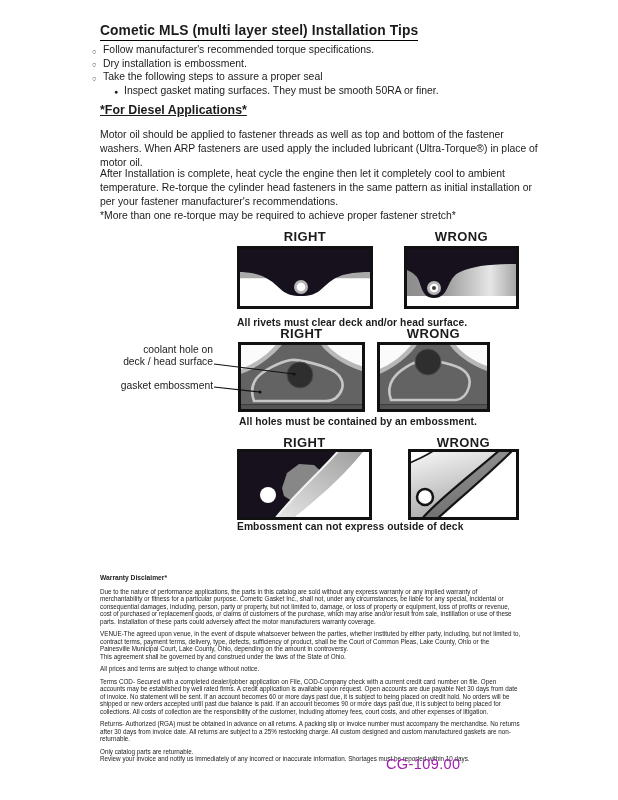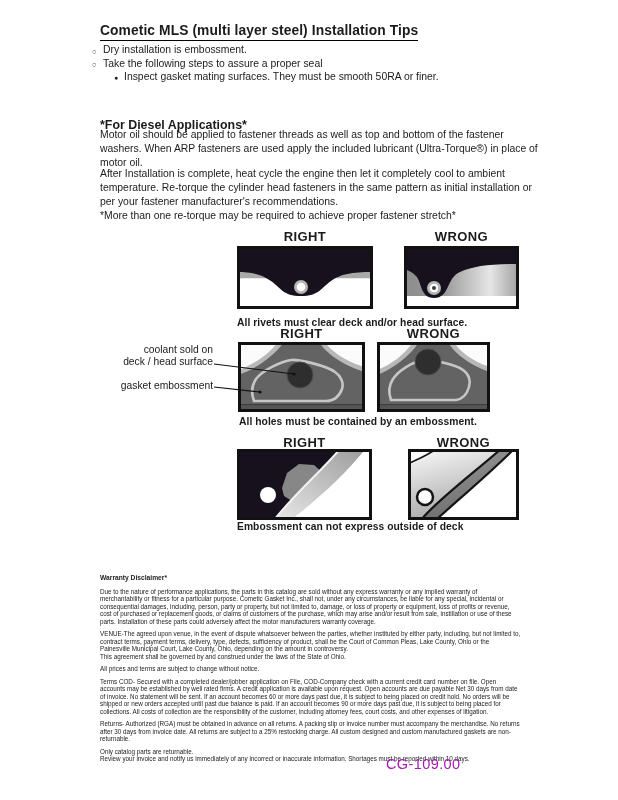--- a/index.html
+++ b/index.html
@@ -32,26 +32,27 @@
 </head>
 <body>
 
 <div class="page">
 
   <div class="abs" style="left:100px; top:21px;">
     <span class="title">Cometic MLS (multi layer steel) Installation Tips</span>
   </div>
 
   <div class="abs bullets" style="left:92px; top:43px; width:460px;">
+    <div class="bullet">Follow manufacturer's recommended torque specifications.</div>
     <div class="bullet">Dry installation is embossment.</div>
     <div class="bullet">Take the following steps to assure a proper seal</div>
     <div class="subbullet">Inspect gasket mating surfaces.  They must be smooth 50RA or finer.</div>
   </div>
 
-  <div class="abs h2" style="left:100px; top:118px;">*For Diesel Applications*</div>
+  <div class="abs h2" style="left:100px; top:103px;text-decoration:underline;">*For Diesel Applications*</div>
   <div class="abs para" style="left:100px; top:128px; width:442px;">Motor oil should be applied to fastener threads as well as top and bottom of the fastener washers. When ARP fasteners are used apply the included lubricant (Ultra-Torque®) in place of motor oil.</div>
   <div class="abs para" style="left:100px; top:167px; width:442px;">After Installation is complete, heat cycle the engine then let it completely cool to ambient temperature. Re-torque the cylinder head fasteners in the same pattern as initial installation or per your fastener manufacturer's recommendations.</div>
   <div class="abs para" style="left:100px; top:209px; width:460px;">*More than one re-torque may be required to achieve proper fastener stretch*</div>
 
   <div class="abs dlabel" style="left:237px; top:229px; width:136px;">RIGHT</div>
   <div class="abs dlabel" style="left:404px; top:229px; width:115px;">WRONG</div>
 
   <div class="abs" style="left:237px; top:246px;">
     <svg width="136" height="63" viewBox="0 0 136 63">
       <rect x="0" y="0" width="136" height="63" fill="#ffffff"></rect>
@@ -84,21 +85,21 @@
       <rect x="1.5" y="1.5" width="112" height="60" fill="none" stroke="#111" stroke-width="3"></rect>
     </svg>
   </div>
 
   <div class="abs caption" style="left:237px; top:317px; width:300px;">All rivets must clear deck and/or head surface.</div>
 
   <div class="abs dlabel" style="left:238px; top:326px; width:127px;">RIGHT</div>
   <div class="abs dlabel" style="left:377px; top:326px; width:113px;">WRONG</div>
 
   <div class="abs ptrlabel" style="left:100px; top:344px; width:113px;">
-    <div>coolant sold on</div>
+    <div>coolant hole on</div>
     <div>deck / head surface</div>
   </div>
   <div class="abs ptrlabel" style="left:100px; top:380px; width:113px;">gasket embossment</div>
 
   <div class="abs" style="left:238px; top:342px;">
     <svg width="127" height="70" viewBox="0 0 127 70">
       <rect x="0" y="0" width="127" height="70" fill="#636363"></rect>
       <rect x="0" y="62.5" width="127" height="7.5" fill="#555555"></rect>
       <rect x="0" y="62" width="127" height="1.2" fill="#3e3e3e"></rect>
       <path d="M0,0 H46 C36,14 18,27 0,33 Z" fill="#b8b8b8"></path>

